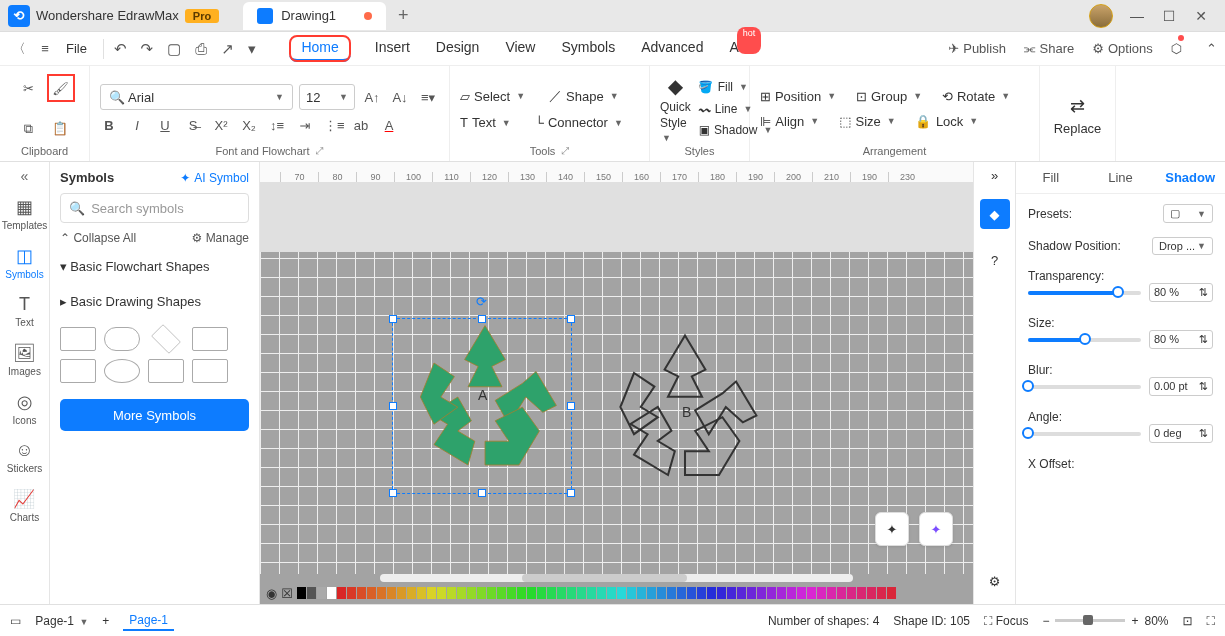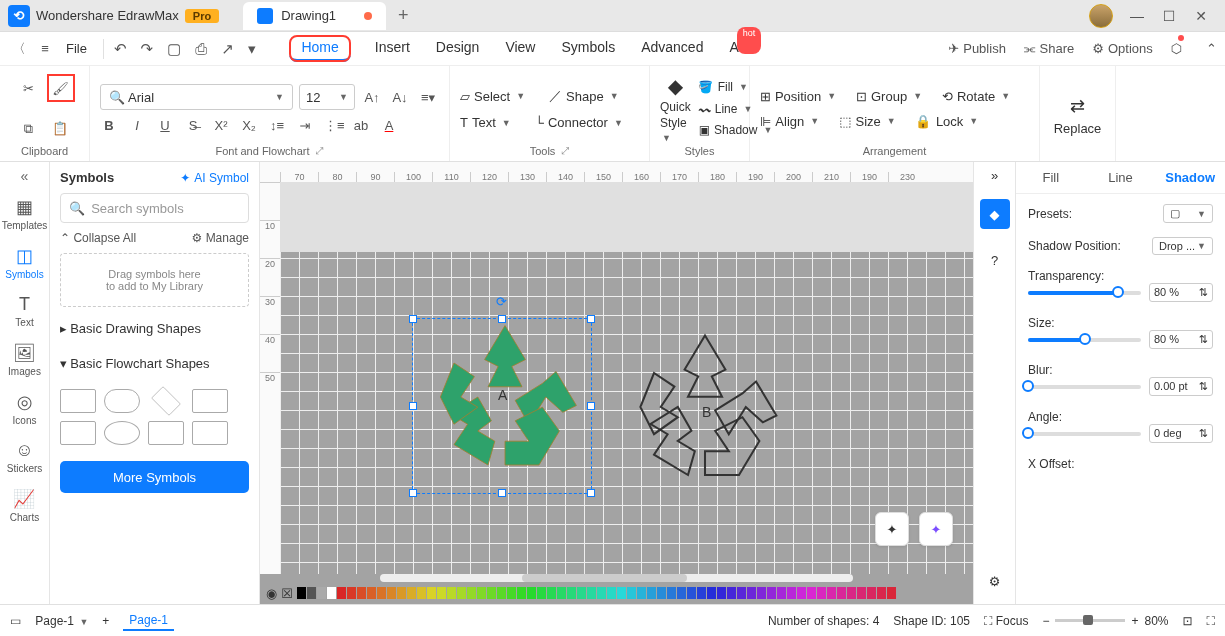--- a/index.html
+++ b/index.html
@@ -357,26 +357,22 @@
         </div>
     </div>
     <div class="sym-search">
         <span>🔍</span>
         <span>Search symbols</span>
       </div>
     <div class="sym-tools">
       <span>⌃ <span>Collapse All</span></span>
       <span>⚙ <span>Manage</span></span>
     </div>
-    <div class="mylib-drop">
-      <span>Drag symbols here</span>
-        <span>to add to My Library</span>
-    </div>
+    <div class="sym-sec">▾ <span>Basic Flowchart Shapes</span></div>
     <div class="sym-sec">▸ <span>Basic Drawing Shapes</span></div>
-    <div class="sym-sec">▾ <span>Basic Flowchart Shapes</span></div>
     <div class="sym-grid">
       <div class="shape-th"></div>
       <div class="shape-th round"></div>
       <div class="shape-th diamond"></div>
       <div class="shape-th"></div>
       <div class="shape-th"></div>
       <div class="shape-th" style="border-radius:50%"></div>
       <div class="shape-th"></div>
       <div class="shape-th"></div>
     </div>
@@ -397,28 +393,20 @@
         <span>160</span>
         <span>170</span>
         <span>180</span>
         <span>190</span>
         <span>200</span>
         <span>210</span>
         <span>190</span>
         <span>230</span>
     </div>
     <div class="canvas-body">
-      <div class="ruler-v">
-        <span></span>
-          <span>10</span>
-          <span>20</span>
-          <span>30</span>
-          <span>40</span>
-          <span>50</span>
-      </div>
       <div class="canvas">
         <div class="canvas-top-gray"></div>
 
         <svg style="position:absolute;left:140px;top:130px" width="170" height="170" viewBox="0 0 100 100">
           <g fill="#2ea26b" stroke="#a08030" stroke-width="0.5">
             <path d="M50 8 L62 28 L54 32 L60 44 L40 44 L46 32 L38 28 Z"></path>
             <path d="M80 35 L92 55 L84 59 L74 50 L64 66 L56 52 L72 42 Z"></path>
             <path d="M82 70 L70 90 L50 90 L50 76 L64 76 L56 64 L72 56 Z"></path>
             <path d="M40 90 L20 78 L28 66 L18 60 L34 50 L42 64 L34 70 L44 76 Z"></path>
             <path d="M12 50 L20 30 L32 38 L24 50 L34 56 L20 66 Z"></path>

